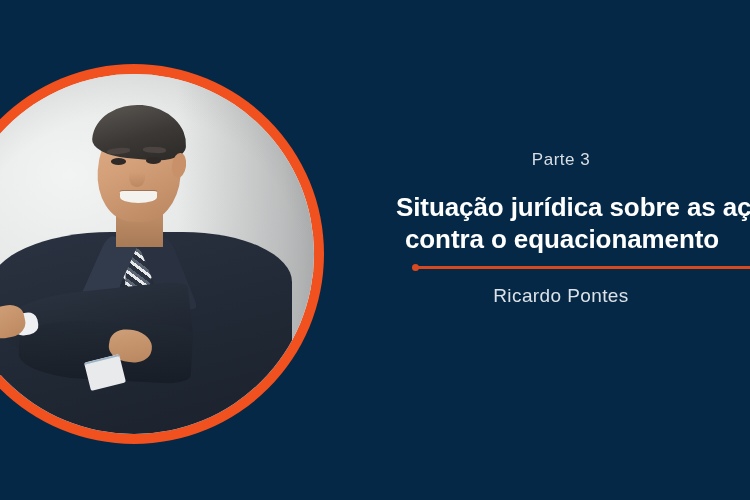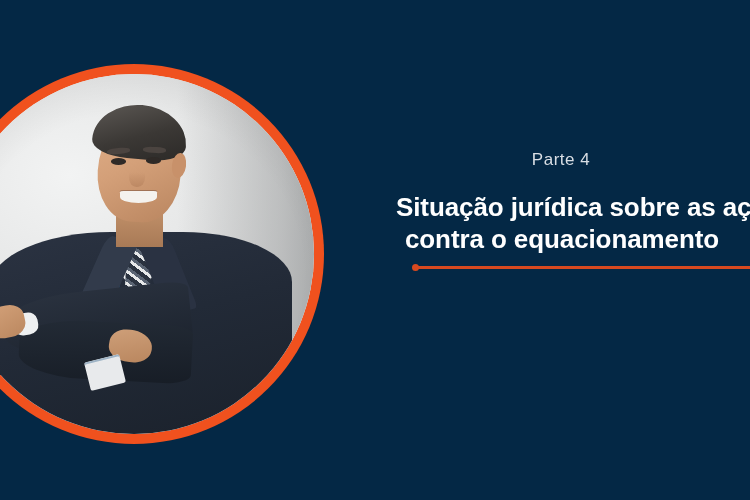--- a/index.html
+++ b/index.html
@@ -368,25 +368,26 @@
       <div class="p-cuff"></div>
       <div class="p-hand"></div>
       <div class="p-badge"></div>
 
       <div class="p-shadow"></div>
     </div>
   </div>
 
   <div class="content">
 
-    <div class="eyebrow">Parte 4</div>
+    <div class="eyebrow">Parte 3</div>
 
     <div class="headline">
       <span class="hl-line line1">Situação jurídica sobre as açõ</span>
       <span class="hl-line line2">contra o equacionamento</span>
     </div>
 
     <div class="divider-dot"></div>
     <div class="divider"></div>
 
+    <div class="byline">Ricardo Pontes</div>
   </div>
 
 </div>
 
 </body></html>

